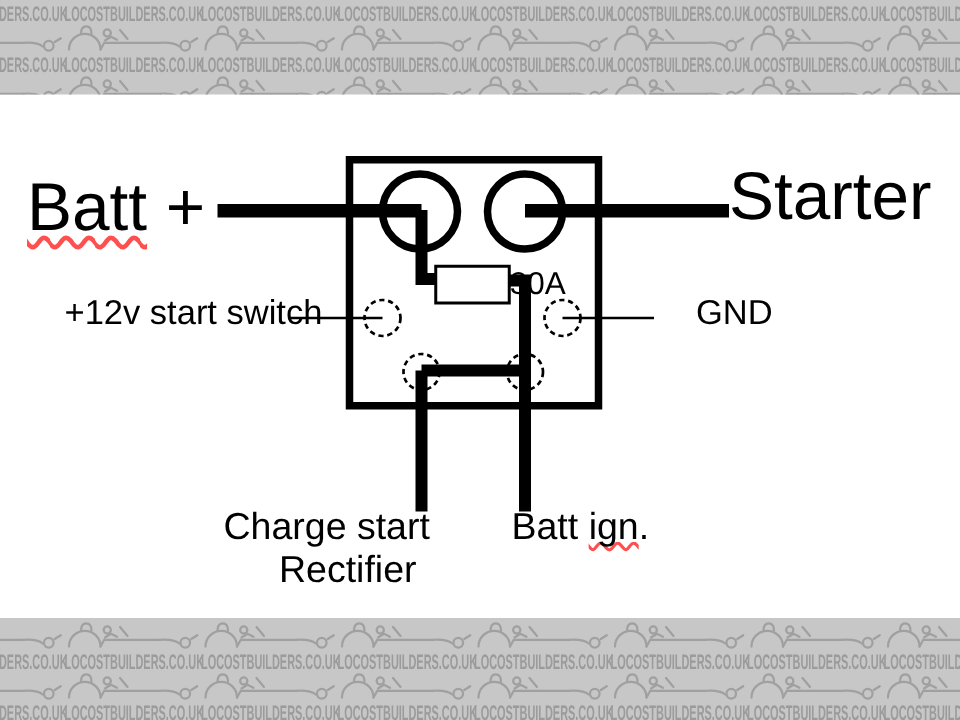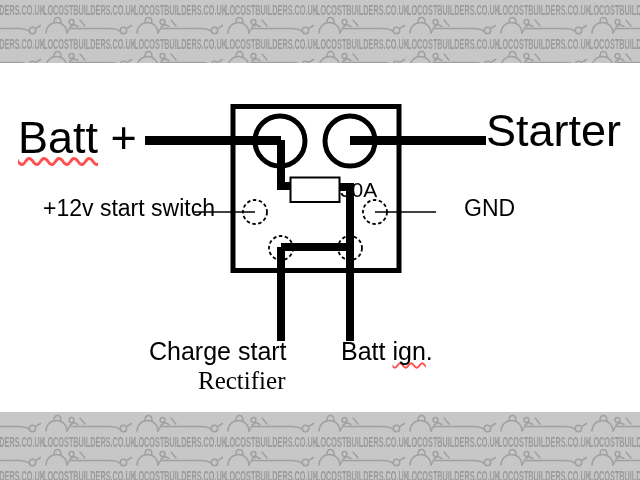--- a/index.html
+++ b/index.html
@@ -39,21 +39,21 @@
   .lbl{position:absolute;color:var(--ink);white-space:nowrap;}
   .lbl-big{font-size:45px;line-height:50px;}
   .lbl-side{font-size:23px;line-height:26px;margin-left:28px;}
   .lbl-bottom{font-size:25px;line-height:29px;}
   #batt-label{left:18px;top:113px;}
   #starter-label{left:486px;top:106px;}
   #start-switch-label{left:15px;top:195px;}
   #gnd-label{left:436px;top:195px;}
   #fuse-label{left:290px;top:177px;width:49px;height:25px;display:flex;align-items:center;justify-content:center;font-size:21px;margin-left:44px;}
   #charge-label-1{left:149px;top:337px;}
-  #charge-label-2{left:198px;top:366px;font-family:Liberation Serif, serif;}
+  #charge-label-2{left:186px;top:366px;}
   #fused-ign-label{left:341px;top:337px;}
   .sq-big{
     text-decoration-line:underline;text-decoration-style:wavy;
     text-decoration-color:var(--spell);text-decoration-thickness:3px;
     text-underline-offset:4px;text-decoration-skip-ink:none;
   }
   .sq-small{
     text-decoration-line:underline;text-decoration-style:wavy;
     text-decoration-color:var(--spell);text-decoration-thickness:2px;
     text-underline-offset:2px;text-decoration-skip-ink:none;text-align:center;

